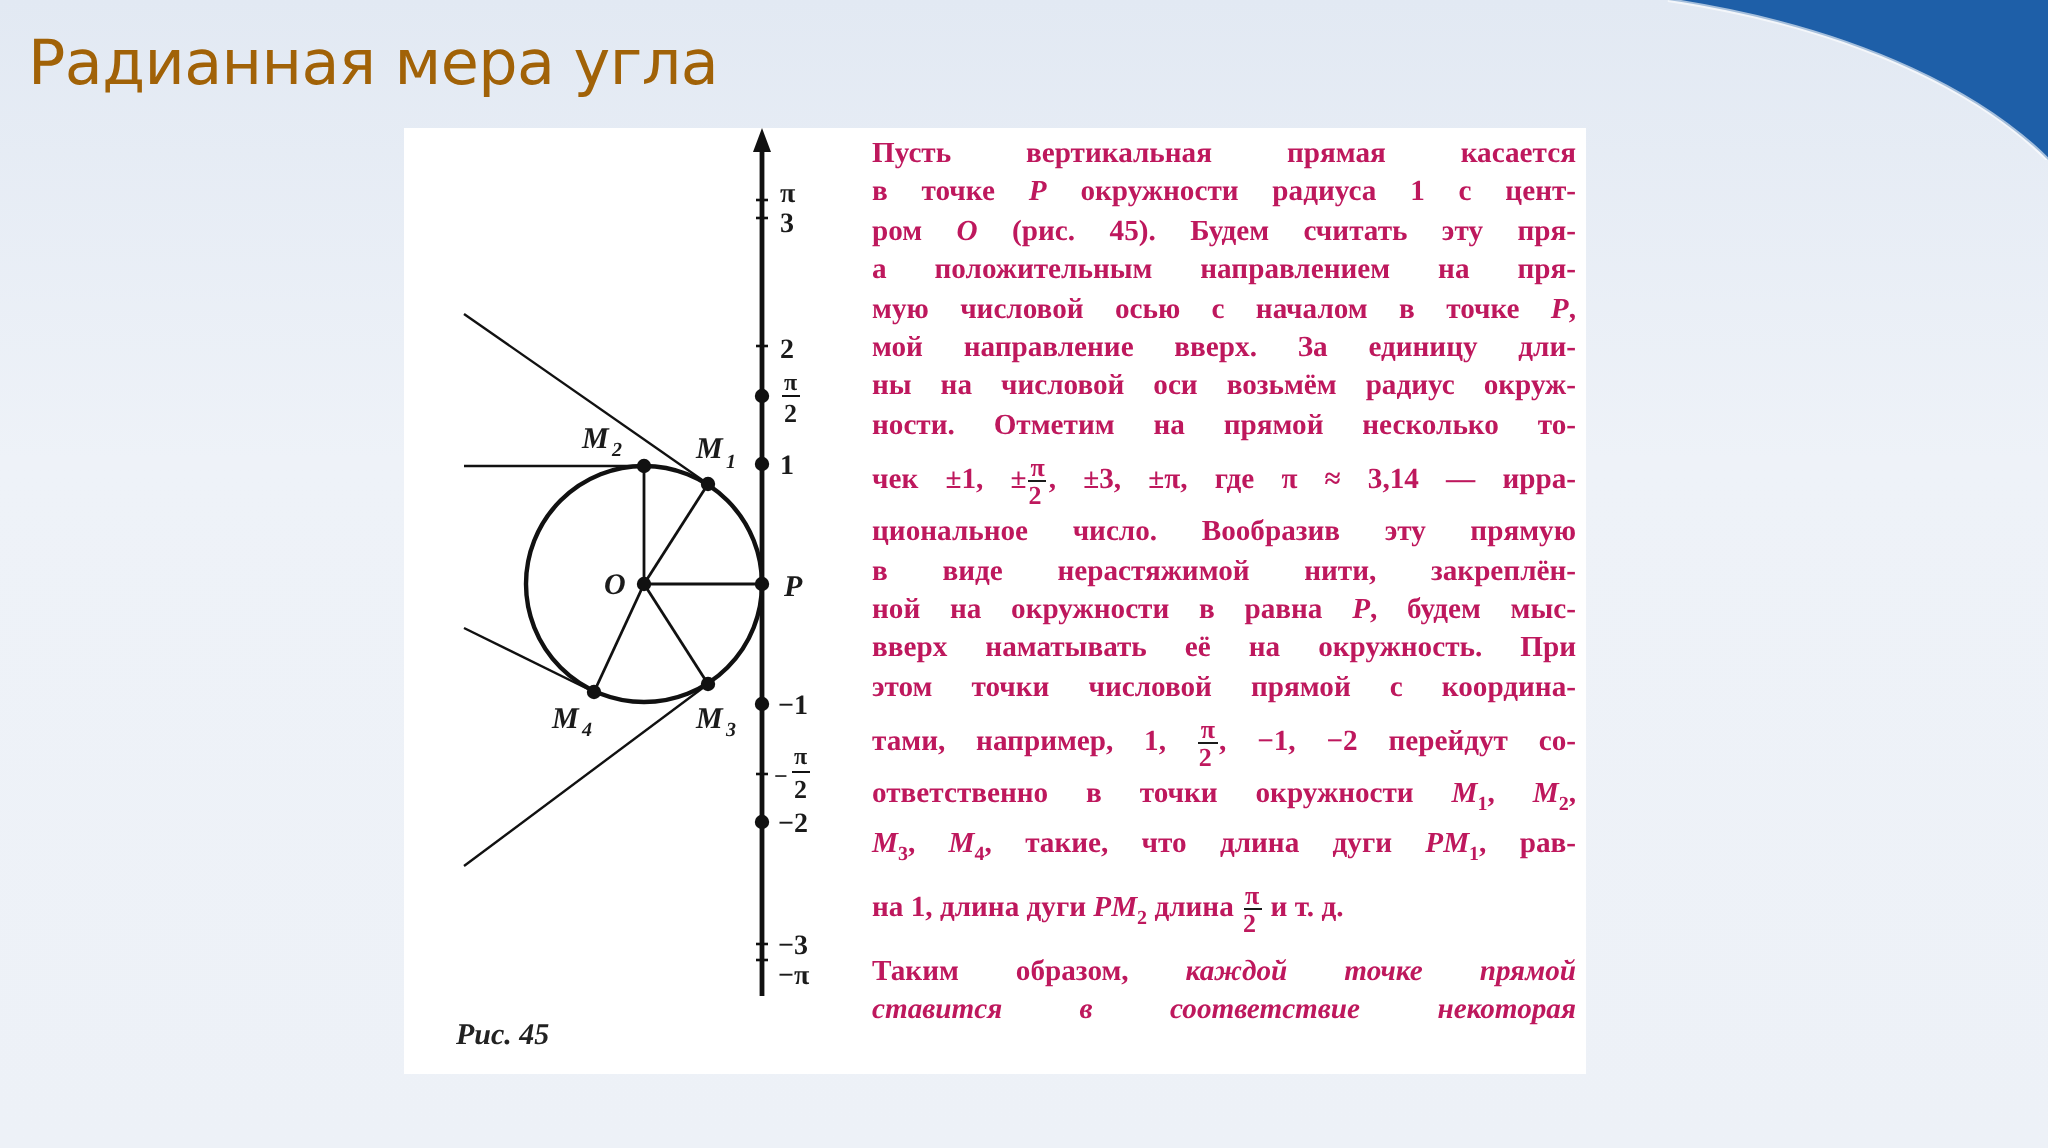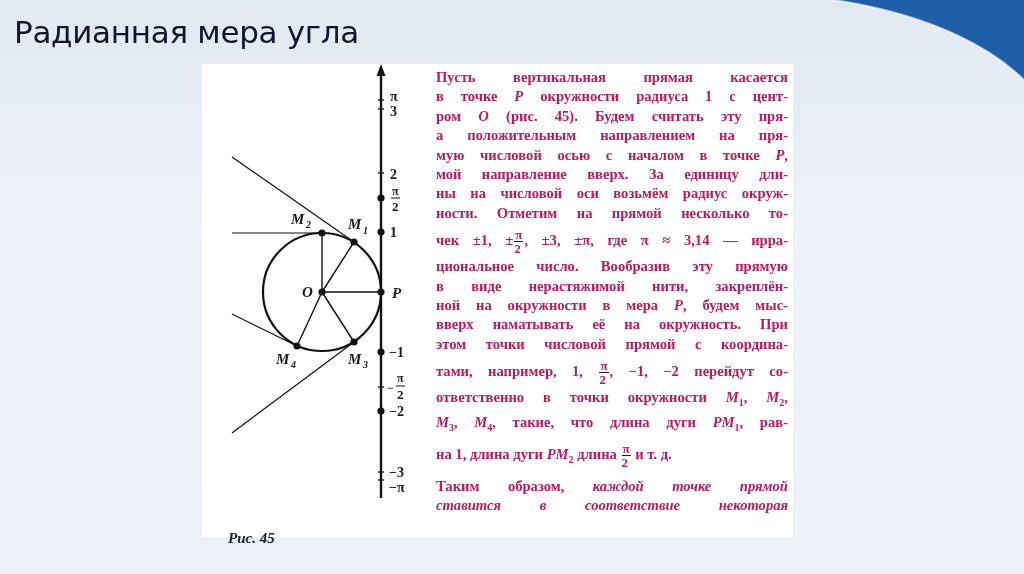--- a/index.html
+++ b/index.html
@@ -5,29 +5,29 @@
   html, body { margin:0; padding:0; }
   body {
     width:1024px; height:574px; overflow:hidden; position:relative;
     background: linear-gradient(180deg, #e2e9f3 0%, #eef2f8 40%, #edf1f7 100%);
     font-family: "Liberation Serif", serif;
   }
   .corner-swoosh { position:absolute; right:0; top:0; width:240px; height:80px; }
   .slide-title {
     position:absolute; left:14px; top:14px; margin:0;
     font-family:"DejaVu Sans", sans-serif; font-size:31px; font-weight:normal;
-    color:#0f172a; letter-spacing:-0.3px;
+    color:#a16207; letter-spacing:-0.3px;
   }
   .card {
     position:absolute; left:202px; top:64px; width:591px; height:473px;
     background:#ffffff;
   }
   .figure-svg { position:absolute; left:0; top:0; }
   .fig-caption {
-    position:absolute; left:26px; top:466px; font-style:italic; font-weight:bold;
+    position:absolute; left:26px; top:446px; font-style:italic; font-weight:bold;
     font-size:15px; color:#222;
   }
   .text-block {
     position:absolute; left:234px; top:4px; width:352px;
     font-family:"Liberation Serif", serif; font-weight:bold; font-size:14.6px;
     line-height:19.4px; color:#be185d; text-align:justify;
   }
   .line { display:block; text-align:justify; text-align-last:justify; white-space:nowrap; }
   .line.last { text-align-last:left; }
   .frac {
@@ -135,21 +135,21 @@
     <span class="line"><span>в точке </span><i>P</i><span> окружности радиуса 1 с цент-</span></span>
     <span class="line"><span>ром </span><i>O</i><span> (рис. 45). Будем считать эту пря-</span></span>
     <span class="line"><span>а положительным направлением на пря-</span></span>
     <span class="line"><span>мую числовой осью с началом в точке </span><i>P</i><span>,</span></span>
     <span class="line"><span>мой направление вверх. За единицу дли-</span></span>
     <span class="line"><span>ны на числовой оси возьмём радиус окруж-</span></span>
     <span class="line"><span>ности. Отметим на прямой несколько то-</span></span>
     <span class="line tall"><span>чек ±1, ±</span><span class="frac"><span class="num">π</span><span>2</span></span><span>, ±3, ±π, где π ≈ 3,14 — ирра-</span></span>
     <span class="line"><span>циональное число. Вообразив эту прямую</span></span>
     <span class="line"><span>в виде нерастяжимой нити, закреплён-</span></span>
-    <span class="line"><span>ной на окружности в мера </span><i>P</i><span>, будем мыс-</span></span>
+    <span class="line"><span>ной на окружности в равна </span><i>P</i><span>, будем мыс-</span></span>
     <span class="line"><span>вверх наматывать её на окружность. При</span></span>
     <span class="line"><span>этом точки числовой прямой с координа-</span></span>
     <span class="line tall"><span>тами, например, 1, </span><span class="frac"><span class="num">π</span><span>2</span></span><span>, −1, −2 перейдут со-</span></span>
     <span class="line"><span>ответственно в точки окружности </span><i>M</i><sub>1</sub><span>, </span><i>M</i><sub>2</sub><span>,</span></span>
     <span class="line"><i>M</i><sub>3</sub><span>, </span><i>M</i><sub>4</sub><span>, такие, что длина дуги </span><i>PM</i><sub>1</sub><span>, рав-</span></span>
     <span class="line last tall"><span>на 1, длина дуги </span><i>PM</i><sub>2</sub><span> длина </span><span class="frac"><span class="num">π</span><span>2</span></span><span> и т. д.</span></span>
     <span class="line"><span>Таким образом, </span><i class="it">каждой точке прямой</i></span>
     <span class="line"><i class="it">ставится в соответствие некоторая</i></span>
   </div>
 </div>

